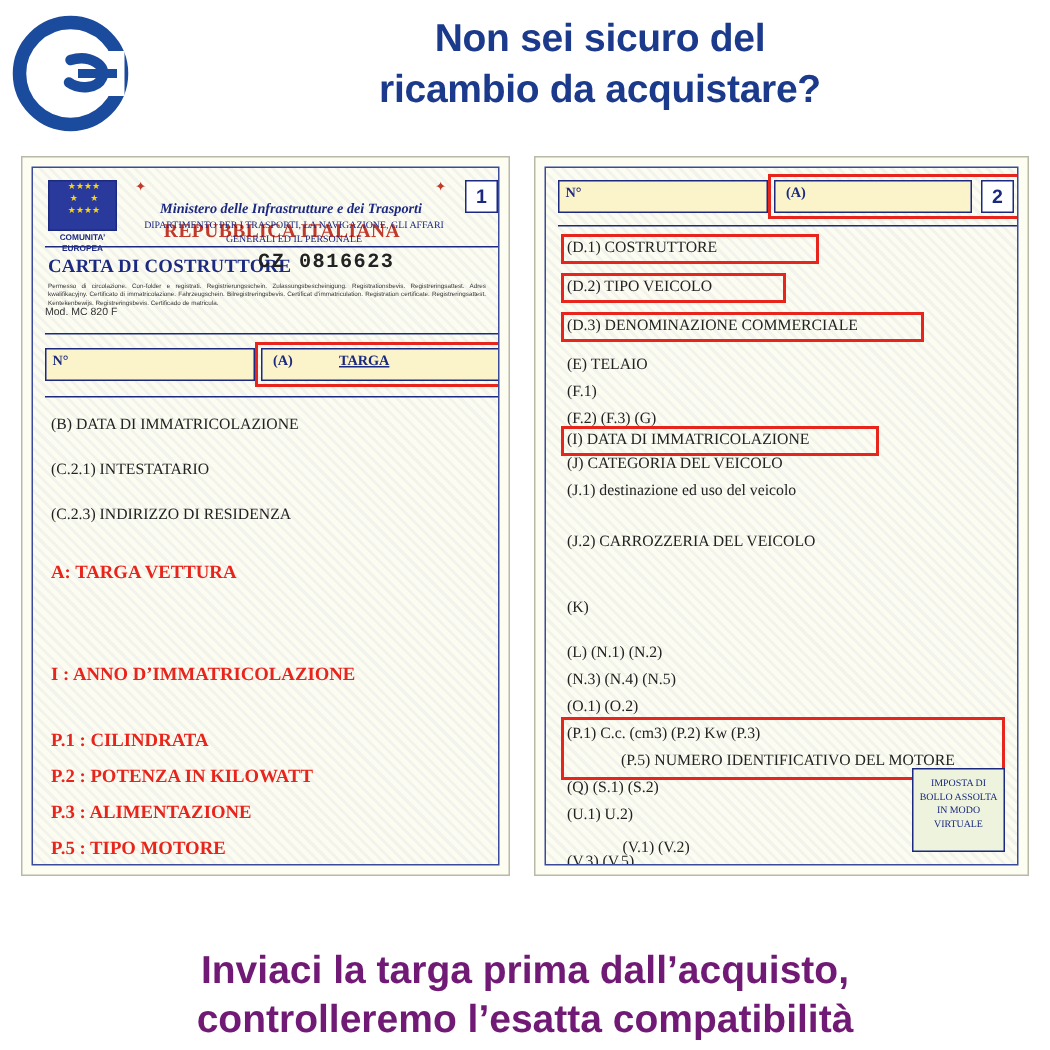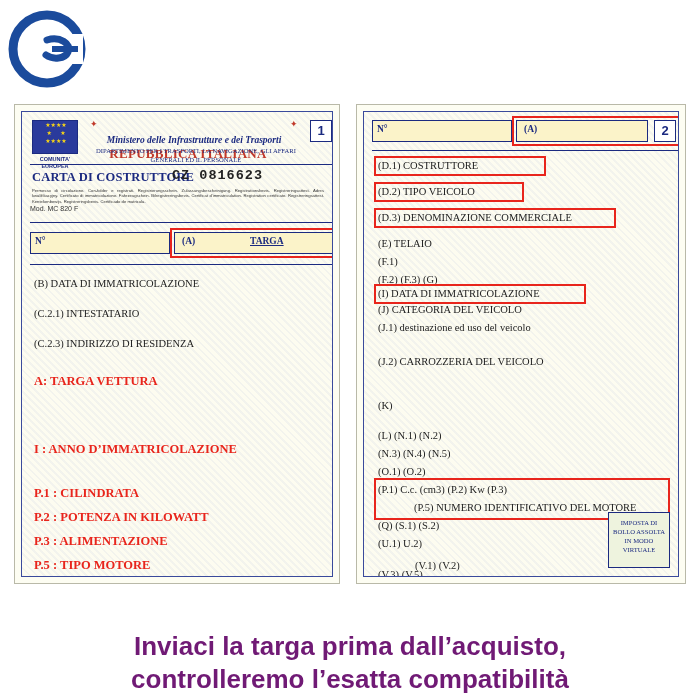--- a/index.html
+++ b/index.html
@@ -153,20 +153,24 @@
 
 <div class="header">
   <div class="logo">
     <svg width="78" height="78" viewBox="0 0 78 78">
       <circle cx="39" cy="39" r="34" fill="none" stroke="#1b4b9c" stroke-width="9"></circle>
       <rect x="39" y="24" width="36" height="30" fill="#ffffff"></rect>
       <path d="M39 30 C 52 26, 64 34, 60 42 C 57 49, 45 50, 38 45" fill="none" stroke="#1b4b9c" stroke-width="7" stroke-linecap="round"></path>
       <rect x="44" y="36" width="26" height="6" fill="#1b4b9c"></rect>
     </svg>
   </div>
+  <div class="headline">
+    <div>Non sei sicuro del</div>
+    <div>ricambio da acquistare?</div>
+  </div>
 </div>
 
 <div class="card card-left">
   <div class="card-inner">
 
     <div class="eu-flag">
       <div class="eu-stars">★★★★<br>★&nbsp;&nbsp;&nbsp;&nbsp;&nbsp;★<br>★★★★</div>
     </div>
     <div class="eu-label">COMUNITA’ EUROPEA</div>
 
@@ -184,21 +188,21 @@
     <div class="carta-code">CZ 0816623</div>
     <div class="fineprint">Permesso di circolazione. Con-folder e registrati. Registrierungsschein. Zulassungsbescheinigung. Registrationsbevis. Registreringsattest. Adres kwalifikacyjny. Certificato di immatricolazione. Fahrzeugschein. Bilregistreringsbevis. Certificat d’immatriculation. Registration certificate. Registreringsattest. Kentekenbewijs. Registreringsbevis. Certificado de matricula.</div>
     <div class="modtag">Mod. MC 820 F</div>
 
     <div class="hr-blue" style="left:8px;top:110px;width:304px;"></div>
 
     <div class="nbox" style="left:8px;top:120px;width:140px;height:22px;"></div>
     <div class="nlabel" style="left:13px;top:124px;">N°</div>
     <div class="nbox" style="left:152px;top:120px;width:160px;height:22px;"></div>
     <div class="nlabel" style="left:160px;top:124px;">(A)</div>
-    <div class="nlabel" style="left:228px;top:124px;text-decoration:underline;">TARGA</div>
+    <div class="nlabel" style="left:204px;top:124px;text-decoration:underline;">TARGA</div>
     <div class="redbox" style="left:148px;top:116px;width:168px;height:30px;"></div>
 
     <div class="hr-blue" style="left:8px;top:152px;width:304px;"></div>
 
     <div class="fld" style="left:12px;top:166px;">(B)  DATA DI IMMATRICOLAZIONE</div>
     <div class="fld" style="left:12px;top:196px;">(C.2.1)   INTESTATARIO</div>
     <div class="fld" style="left:12px;top:226px;">(C.2.3)   INDIRIZZO DI RESIDENZA</div>
 
     <div class="legend" style="left:12px;top:262px;">A: TARGA VETTURA</div>
     <div class="legend" style="left:12px;top:330px;">I : ANNO D’IMMATRICOLAZIONE</div>

